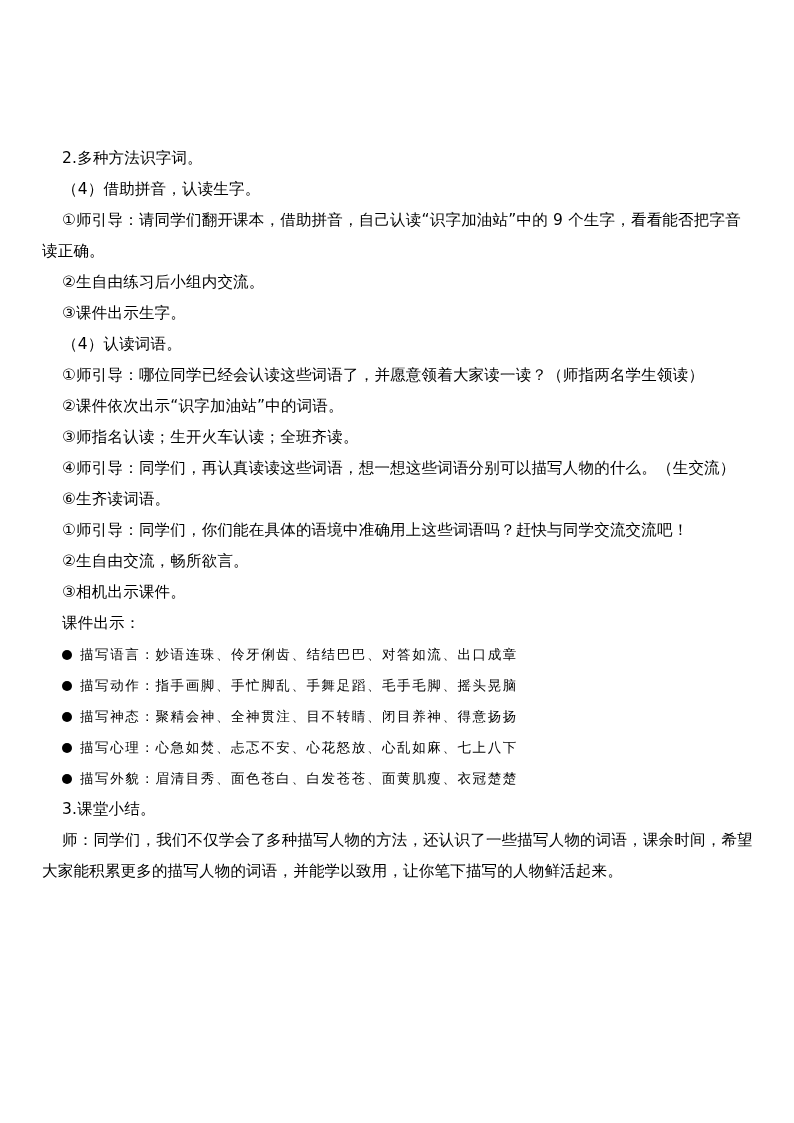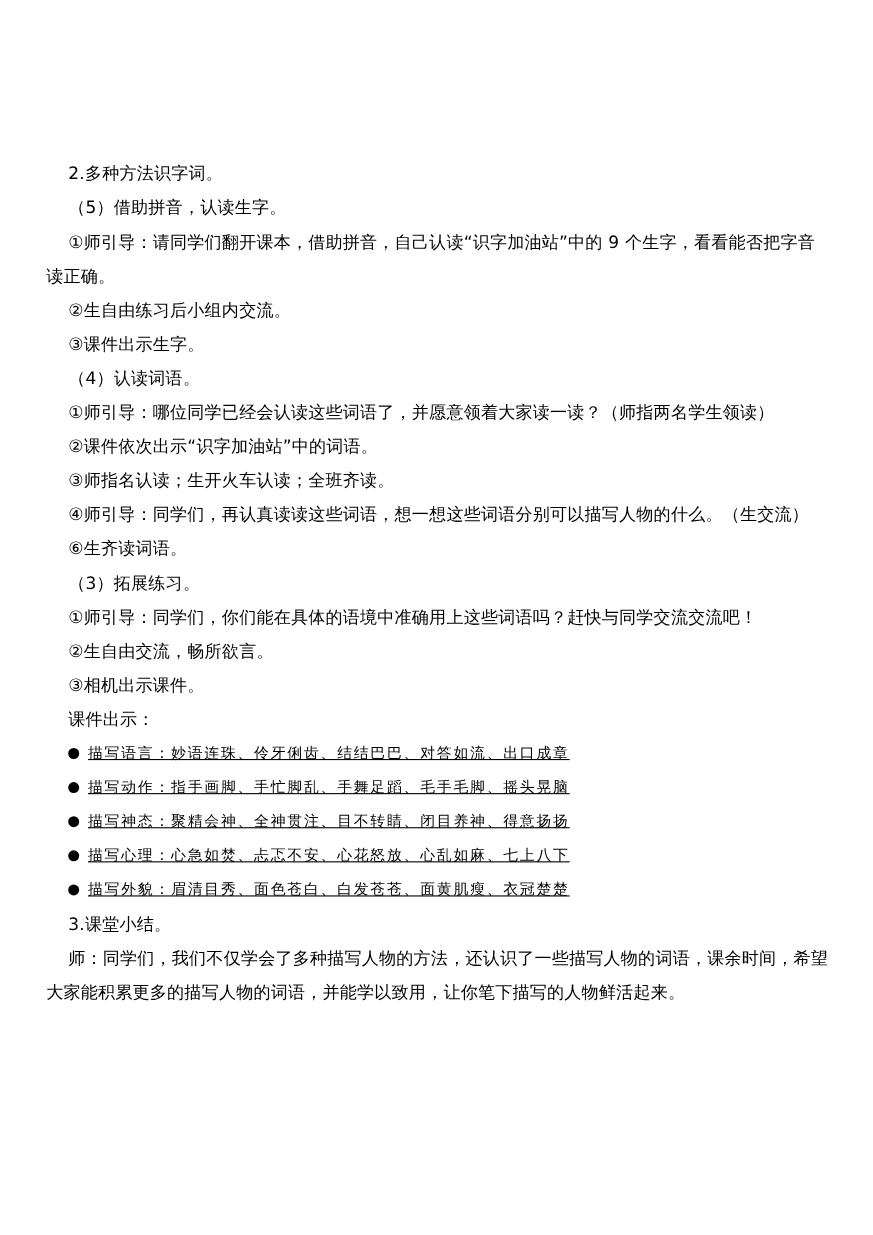--- a/index.html
+++ b/index.html
@@ -40,50 +40,48 @@
       text-indent: 20px;
     }
     .bullet-line {
       font-family: "DejaVu Serif", "Liberation Serif", serif;
       font-size: 13.5px;
       line-height: 31px;
       margin: 0;
       padding-left: 20px;
       letter-spacing: 1.6px;
       white-space: nowrap;
-      text-decoration: underline;
     }
     .bullet-dot {
       display: inline-block;
       width: 10px;
       height: 10px;
       border-radius: 50%;
       background: #000;
       margin-right: 8px;
       vertical-align: -1px;
     }
   </style>
 </head>
 <body>
 
 <div class="page">
   <div class="content">
 
     <p class="para indent">2.多种方法识字词。</p>
-    <p class="para indent">（5）借助拼音，认读生字。</p>
+    <p class="para indent">（4）借助拼音，认读生字。</p>
     <p class="para indent">①师引导：请同学们翻开课本，借助拼音，自己认读“识字加油站”中的 9 个生字，看看能否把字音读正确。</p>
     <p class="para indent">②生自由练习后小组内交流。</p>
     <p class="para indent">③课件出示生字。</p>
     <p class="para indent">（4）认读词语。</p>
     <p class="para indent">①师引导：哪位同学已经会认读这些词语了，并愿意领着大家读一读？（师指两名学生领读）</p>
     <p class="para indent">②课件依次出示“识字加油站”中的词语。</p>
     <p class="para indent">③师指名认读；生开火车认读；全班齐读。</p>
     <p class="para indent">④师引导：同学们，再认真读读这些词语，想一想这些词语分别可以描写人物的什么。（生交流）</p>
     <p class="para indent">⑥生齐读词语。</p>
-    <p class="para indent">（3）拓展练习。</p>
     <p class="para indent">①师引导：同学们，你们能在具体的语境中准确用上这些词语吗？赶快与同学交流交流吧！</p>
     <p class="para indent">②生自由交流，畅所欲言。</p>
     <p class="para indent">③相机出示课件。</p>
     <p class="para indent">课件出示：</p>
 
     <div>
       <p class="bullet-line">
         <span class="bullet-dot"></span><span>描写语言：</span><span>妙语连珠、伶牙俐齿、结结巴巴、对答如流、出口成章</span>
       </p>
       <p class="bullet-line">

